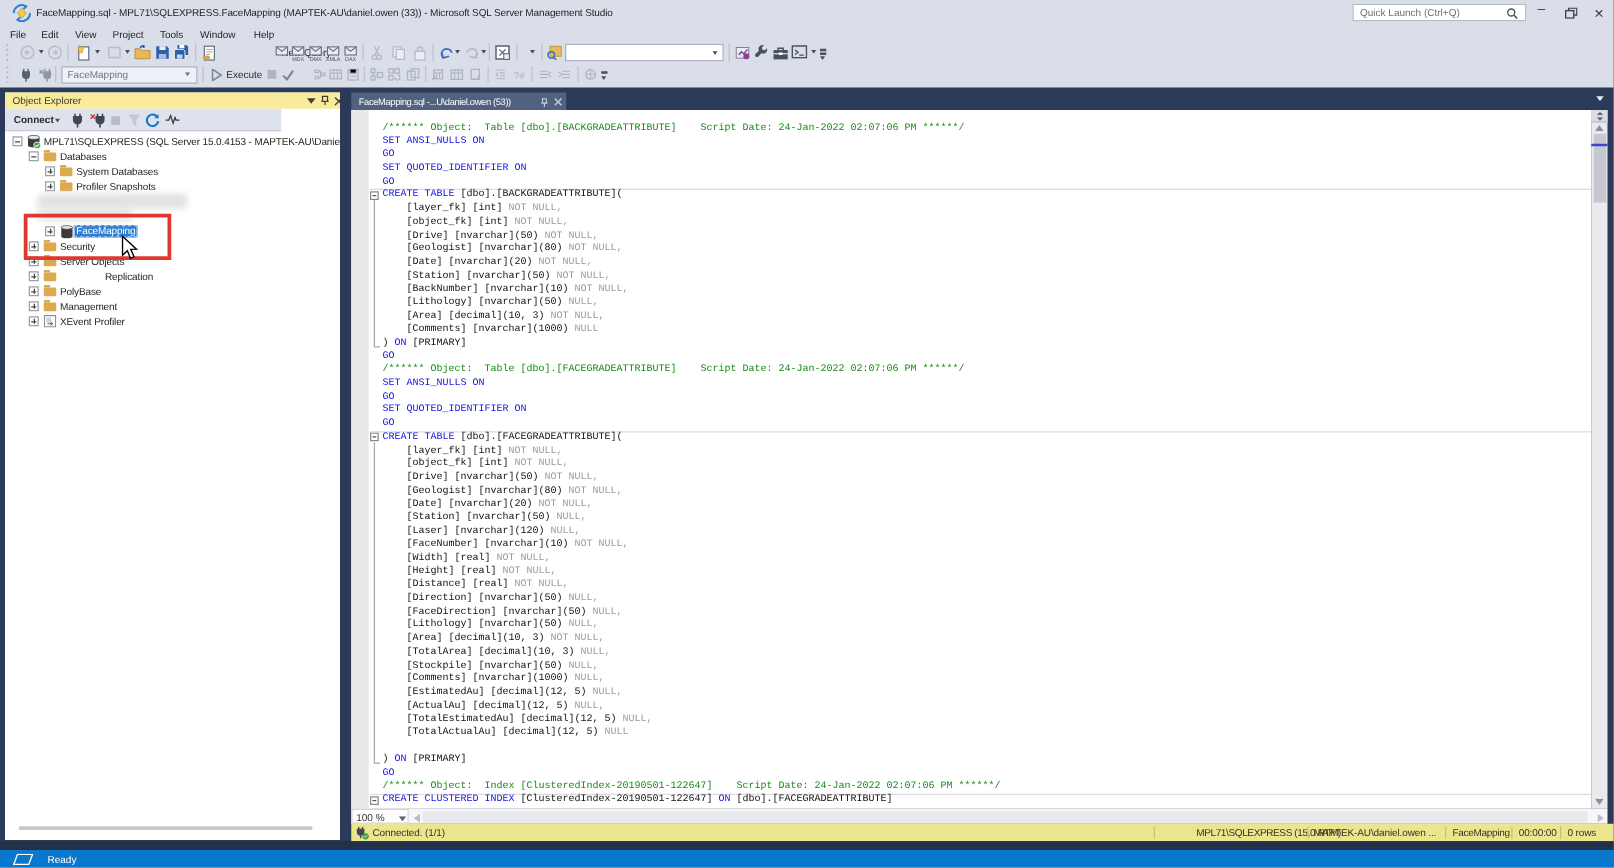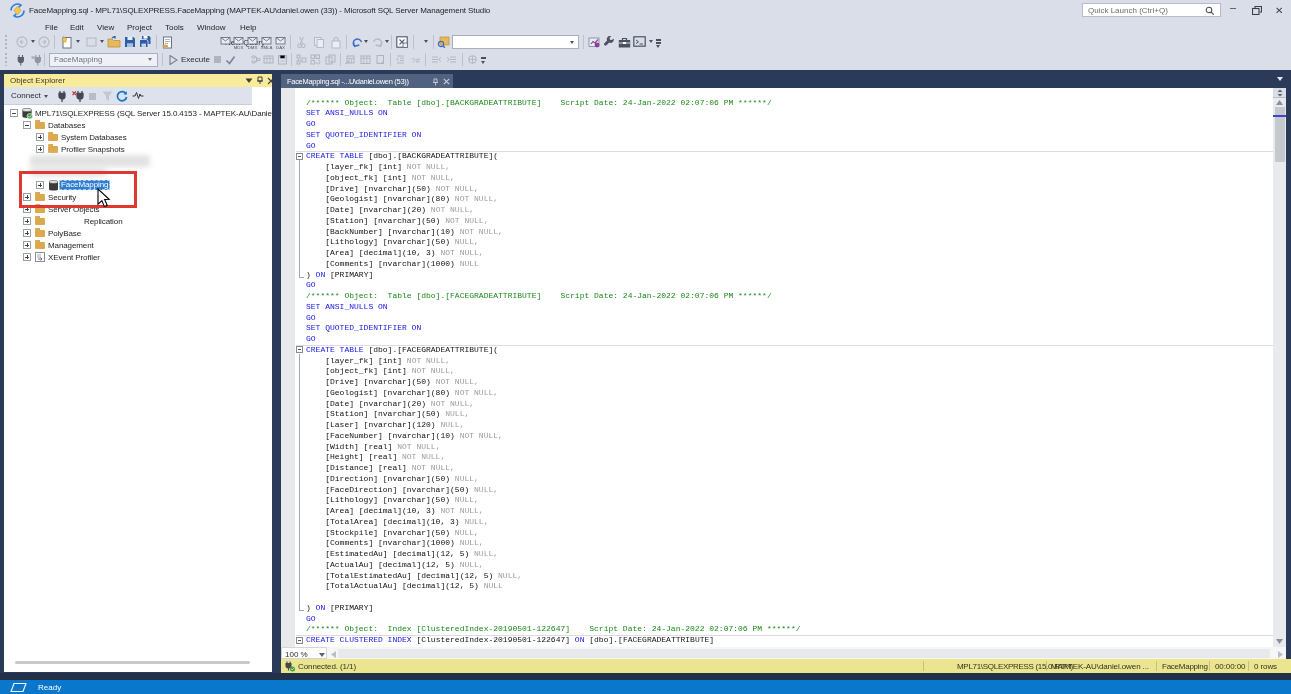--- a/index.html
+++ b/index.html
@@ -4,33 +4,33 @@
 <style>
   * { margin:0; padding:0; box-sizing:border-box; }
   html,body { width:1291px; height:694px; overflow:hidden; }
   body { font-family:"Liberation Sans",sans-serif; position:relative; background:#2A3A58; font-size:8px; }
   .abs { position:absolute; }
   
   #chrome { left:0; top:0; width:1291px; height:70px; background:#D9DEE9; }
   #title-text { left:29px; top:6px; font-size:8px; color:#1e1e1e; white-space:pre; letter-spacing:-0.1px; }
   #qlaunch { left:1082px; top:3px; width:139px; height:14px; background:#fff; border:1px solid #B6BCC9; }
   #qlaunch span { position:absolute; left:5px; top:2px; font-size:8px; color:#6d6d6d; }
-  .menuitem { position:absolute; top:23px; font-size:8px; color:#1e1e1e;margin-left:37px; }
+  .menuitem { position:absolute; top:23px; font-size:8px; color:#1e1e1e; }
   .wbtn { position:absolute; top:5px; color:#3a3f4b; font-size:9px; }
   
   .sep { position:absolute; width:1px; background:#BCC2CF; }
   .grip { position:absolute; width:4px; background-image:radial-gradient(circle at 1px 1px,#AEB4C2 0.8px,transparent 1px); background-size:4px 4px; }
   .combo { position:absolute; background:#EFF1F6; border:1px solid #A9AFBE; }
   .tbtext { position:absolute; font-size:8px; color:#2b2b2b; }
   .darr { position:absolute; width:0; height:0; border-left:2.5px solid transparent; border-right:2.5px solid transparent; border-top:3.5px solid #4a4f5c; }
   
   #oe { left:4px; top:74px; width:268px; height:598px; background:#fff; }
   #oe-head { left:0; top:0; width:268px; height:13px; background:#F8EC9C; }
   #oe-head span { position:absolute; left:6px; top:2px; font-size:8px; color:#40382a; }
-  #oe-toolbar { left:0; top:13px; width:248px; height:18px; background:#DDE2EC; border-bottom:1px solid #C9CEDA; }
+  #oe-toolbar { left:0; top:13px; width:221px; height:18px; background:#DDE2EC; border-bottom:1px solid #C9CEDA;font-weight:bold; }
   #tree { left:0; top:31px; width:268px; height:550px; font-size:8px; color:#1e1e1e; overflow:hidden; letter-spacing:-0.1px; }
   .trow { position:absolute; height:12px; white-space:nowrap; }
   .tlabel { position:absolute; top:2px; }
   .expando { position:absolute; top:2px; width:8px; height:8px; border:1px solid #9aa0a8; background:#fff; }
   .expando:before { content:""; position:absolute; left:1px; top:2.5px; width:4px; height:1px; background:#444; }
   .expando.plus:after { content:""; position:absolute; left:2.5px; top:1px; width:1px; height:4px; background:#444; }
   .folder { position:absolute; top:3px; width:10px; height:7px; background:#DCA94F; border-radius:1px; }
   .folder:before { content:""; position:absolute; left:0; top:-2px; width:5px; height:2px; background:#DCA94F; border-radius:1px 0 0 0; }
   
   #tabrow { left:277px; top:71px; width:1014px; height:17px; }

